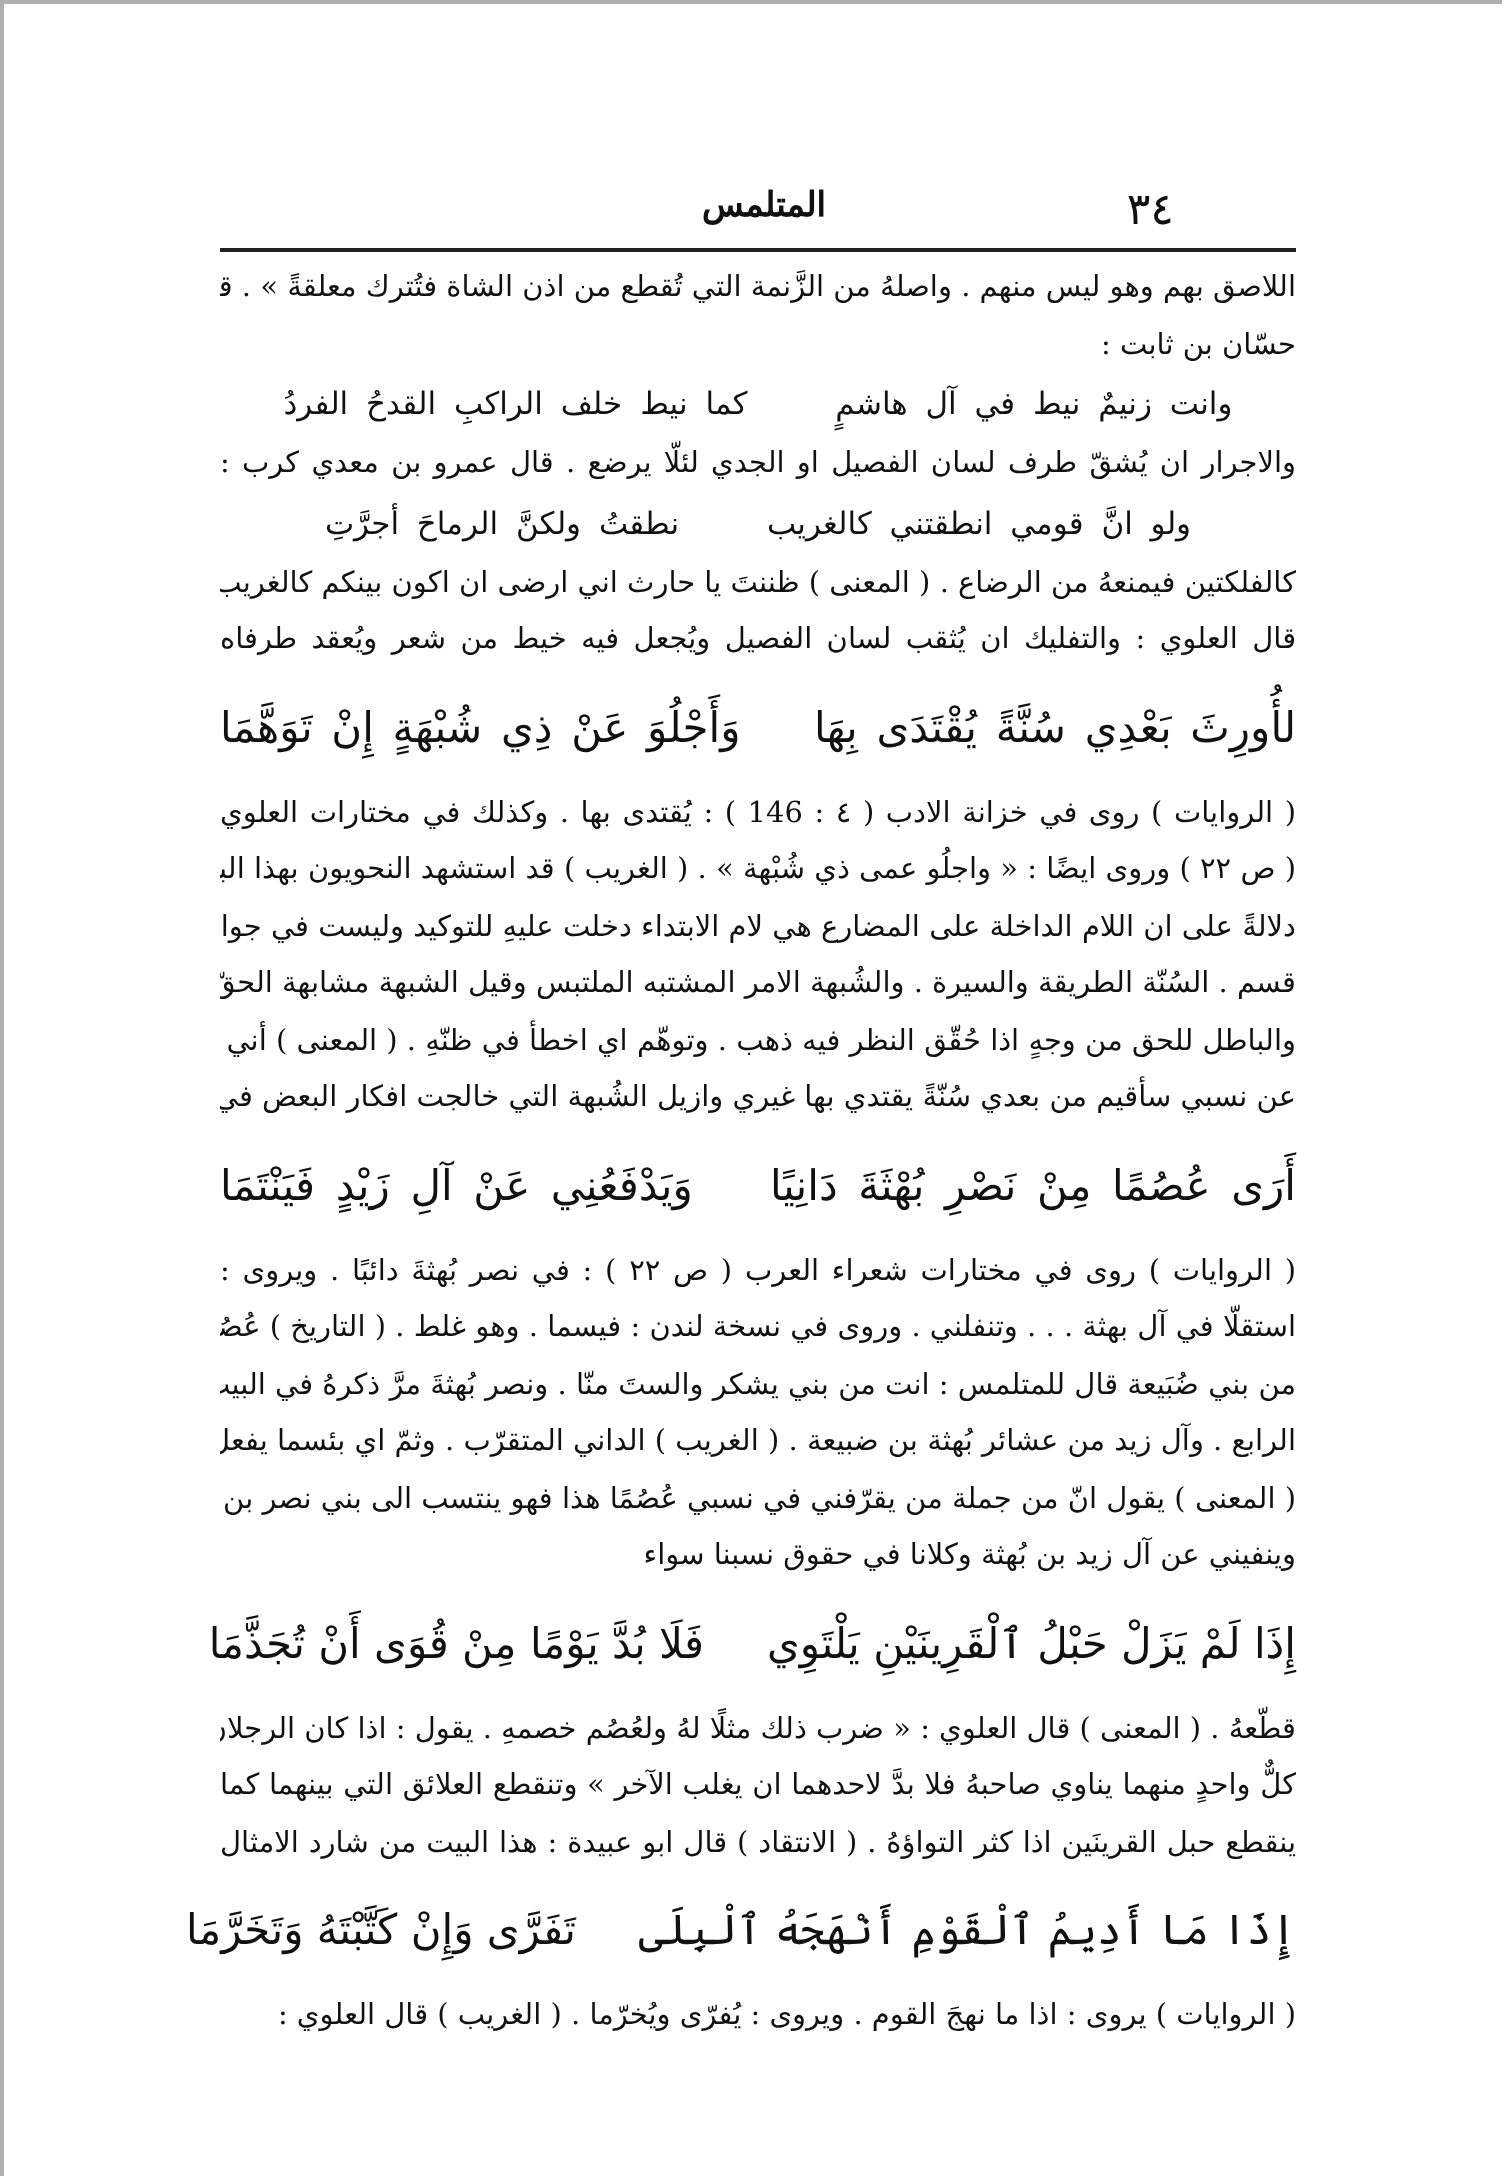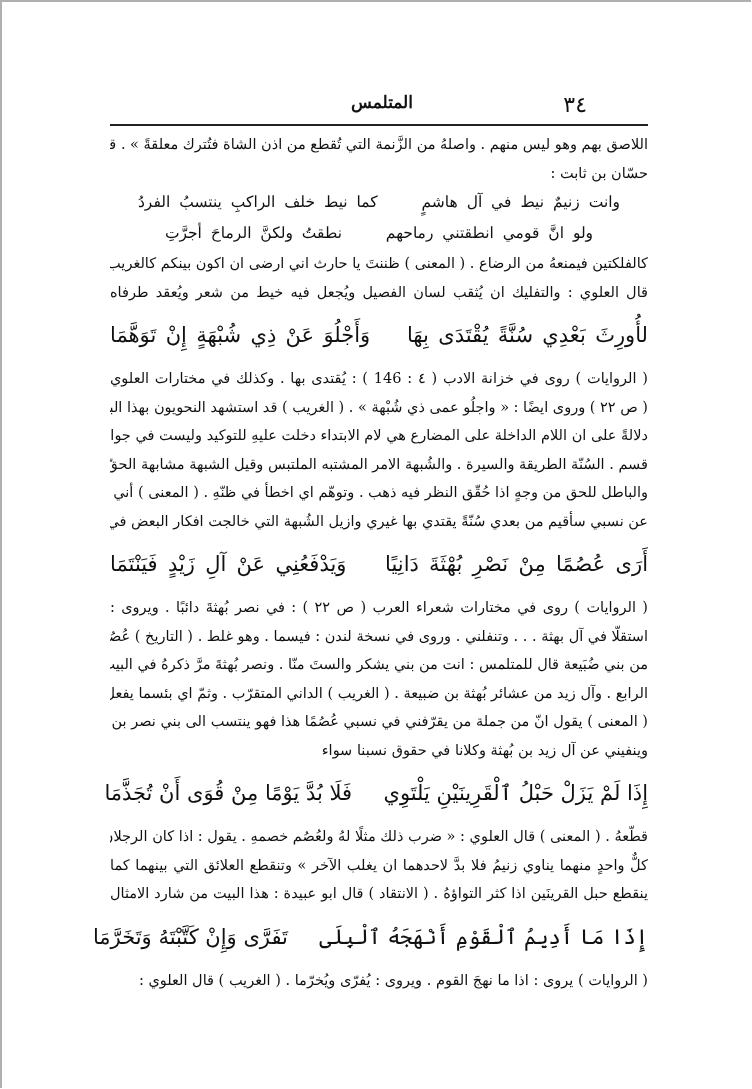--- a/index.html
+++ b/index.html
@@ -52,38 +52,39 @@
 <div class="page">
   <div class="header">
     <span class="running-title">المتلمس</span>
     <span class="page-number">٣٤</span>
   </div>
   <div class="header-rule"></div>
 
   <div class="body-text" id="body-text">
       <div class="line">اللاصق بهم وهو ليس منهم . واصلهُ من الزَّنمة التي تُقطع من اذن الشاة فتُترك معلقةً » . قال</div>
       <div class="line short">حسّان بن ثابت :</div>
-      <div class="verse-small"><span>وانت زنيمٌ نيط في آل هاشمٍ</span> <span class="gap"></span> <span>كما نيط خلف الراكبِ ينتسبُ الفردُ</span></div>
-      <div class="verse-small"><span>ولو انَّ قومي انطقتني رماحهم</span> <span class="gap"></span> <span>نطقتُ ولكنَّ الرماحَ أجرَّتِ</span></div>
+      <div class="verse-small"><span>وانت زنيمٌ نيط في آل هاشمٍ</span> <span class="gap"></span> <span>كما نيط خلف الراكبِ القدحُ الفردُ</span></div>
+      <div class="line">والاجرار ان يُشقّ طرف لسان الفصيل او الجدي لئلّا يرضع . قال عمرو بن معدي كرب :</div>
+      <div class="verse-small"><span>ولو انَّ قومي انطقتني كالغريب</span> <span class="gap"></span> <span>نطقتُ ولكنَّ الرماحَ أجرَّتِ</span></div>
       <div class="line">كالفلكتين فيمنعهُ من الرضاع . ( المعنى ) ظننتَ يا حارث اني ارضى ان اكون بينكم كالغريب</div>
       <div class="line">قال العلوي : والتفليك ان يُثقب لسان الفصيل ويُجعل فيه خيط من شعر ويُعقد طرفاه</div>
       <div class="verse-big"><span>لأُورِثَ بَعْدِي سُنَّةً يُقْتَدَى بِهَا</span> <span class="gap"></span> <span>وَأَجْلُوَ عَنْ ذِي شُبْهَةٍ إِنْ تَوَهَّمَا</span></div>
       <div class="line">( الروايات ) روى في خزانة الادب ( ٤ : 146 ) : يُقتدى بها . وكذلك في مختارات العلوي</div>
       <div class="line">( ص ٢٢ ) وروى ايضًا : « واجلُو عمى ذي شُبْهة » . ( الغريب ) قد استشهد النحويون بهذا البيت</div>
       <div class="line">دلالةً على ان اللام الداخلة على المضارع هي لام الابتداء دخلت عليهِ للتوكيد وليست في جواب</div>
       <div class="line">قسم . السُنّة الطريقة والسيرة . والشُبهة الامر المشتبه الملتبس وقيل الشبهة مشابهة الحقّ للباطل</div>
       <div class="line">والباطل للحق من وجهٍ اذا حُقّق النظر فيه ذهب . وتوهّم اي اخطأ في ظنّهِ . ( المعنى ) أني بدفاعي</div>
       <div class="line">عن نسبي سأقيم من بعدي سُنّةً يقتدي بها غيري وازيل الشُبهة التي خالجت افكار البعض في حقي</div>
       <div class="verse-big"><span>أَرَى عُصُمًا مِنْ نَصْرِ بُهْثَةَ دَانِيًا</span> <span class="gap"></span> <span>وَيَدْفَعُنِي عَنْ آلِ زَيْدٍ فَيَنْتَمَا</span></div>
       <div class="line">( الروايات ) روى في مختارات شعراء العرب ( ص ٢٢ ) : في نصر بُهثةَ دائبًا . ويروى :</div>
       <div class="line">استقلّا في آل بهثة . . . وتنفلني . وروى في نسخة لندن : فيسما . وهو غلط . ( التاريخ ) عُصُم رجل</div>
       <div class="line">من بني ضُبَيعة قال للمتلمس : انت من بني يشكر والستَ منّا . ونصر بُهثةَ مرَّ ذكرهُ في البيت</div>
       <div class="line">الرابع . وآل زيد من عشائر بُهثة بن ضبيعة . ( الغريب ) الداني المتقرّب . وثمّ اي بئسما يفعل .</div>
       <div class="line">( المعنى ) يقول انّ من جملة من يقرّفني في نسبي عُصُمًا هذا فهو ينتسب الى بني نصر بن بُهثة</div>
       <div class="line short">وينفيني عن آل زيد بن بُهثة وكلانا في حقوق نسبنا سواء</div>
       <div class="verse-big"><span>إِذَا لَمْ يَزَلْ حَبْلُ ٱلْقَرِينَيْنِ يَلْتَوِي</span> <span class="gap"></span> <span>فَلَا بُدَّ يَوْمًا مِنْ قُوَى أَنْ تُجَذَّمَا</span></div>
       <div class="line">قطّعهُ . ( المعنى ) قال العلوي : « ضرب ذلك مثلًا لهُ ولعُصُم خصمهِ . يقول : اذا كان الرجلان</div>
-      <div class="line">كلٌّ واحدٍ منهما يناوي زنيمُ فلا بدَّ لاحدهما ان يغلب الآخر » وتنقطع العلائق التي بينهما كما</div>
+      <div class="line">كلٌّ واحدٍ منهما يناوي صاحبهُ فلا بدَّ لاحدهما ان يغلب الآخر » وتنقطع العلائق التي بينهما كما</div>
       <div class="line">ينقطع حبل القرينَين اذا كثر التواؤهُ . ( الانتقاد ) قال ابو عبيدة : هذا البيت من شارد الامثال</div>
       <div class="verse-big"><span>إِذَا مَا أَدِيمُ ٱلْقَوْمِ أَنْهَجَهُ ٱلْبِلَى</span> <span class="gap"></span> <span>تَفَرَّى وَإِنْ كَتَّبْتَهُ وَتَخَرَّمَا</span></div>
       <div class="line short">( الروايات ) يروى : اذا ما نهجَ القوم . ويروى : يُفرّى ويُخرّما . ( الغريب ) قال العلوي :</div>
     </div>
 </div>
 
 </body></html>

